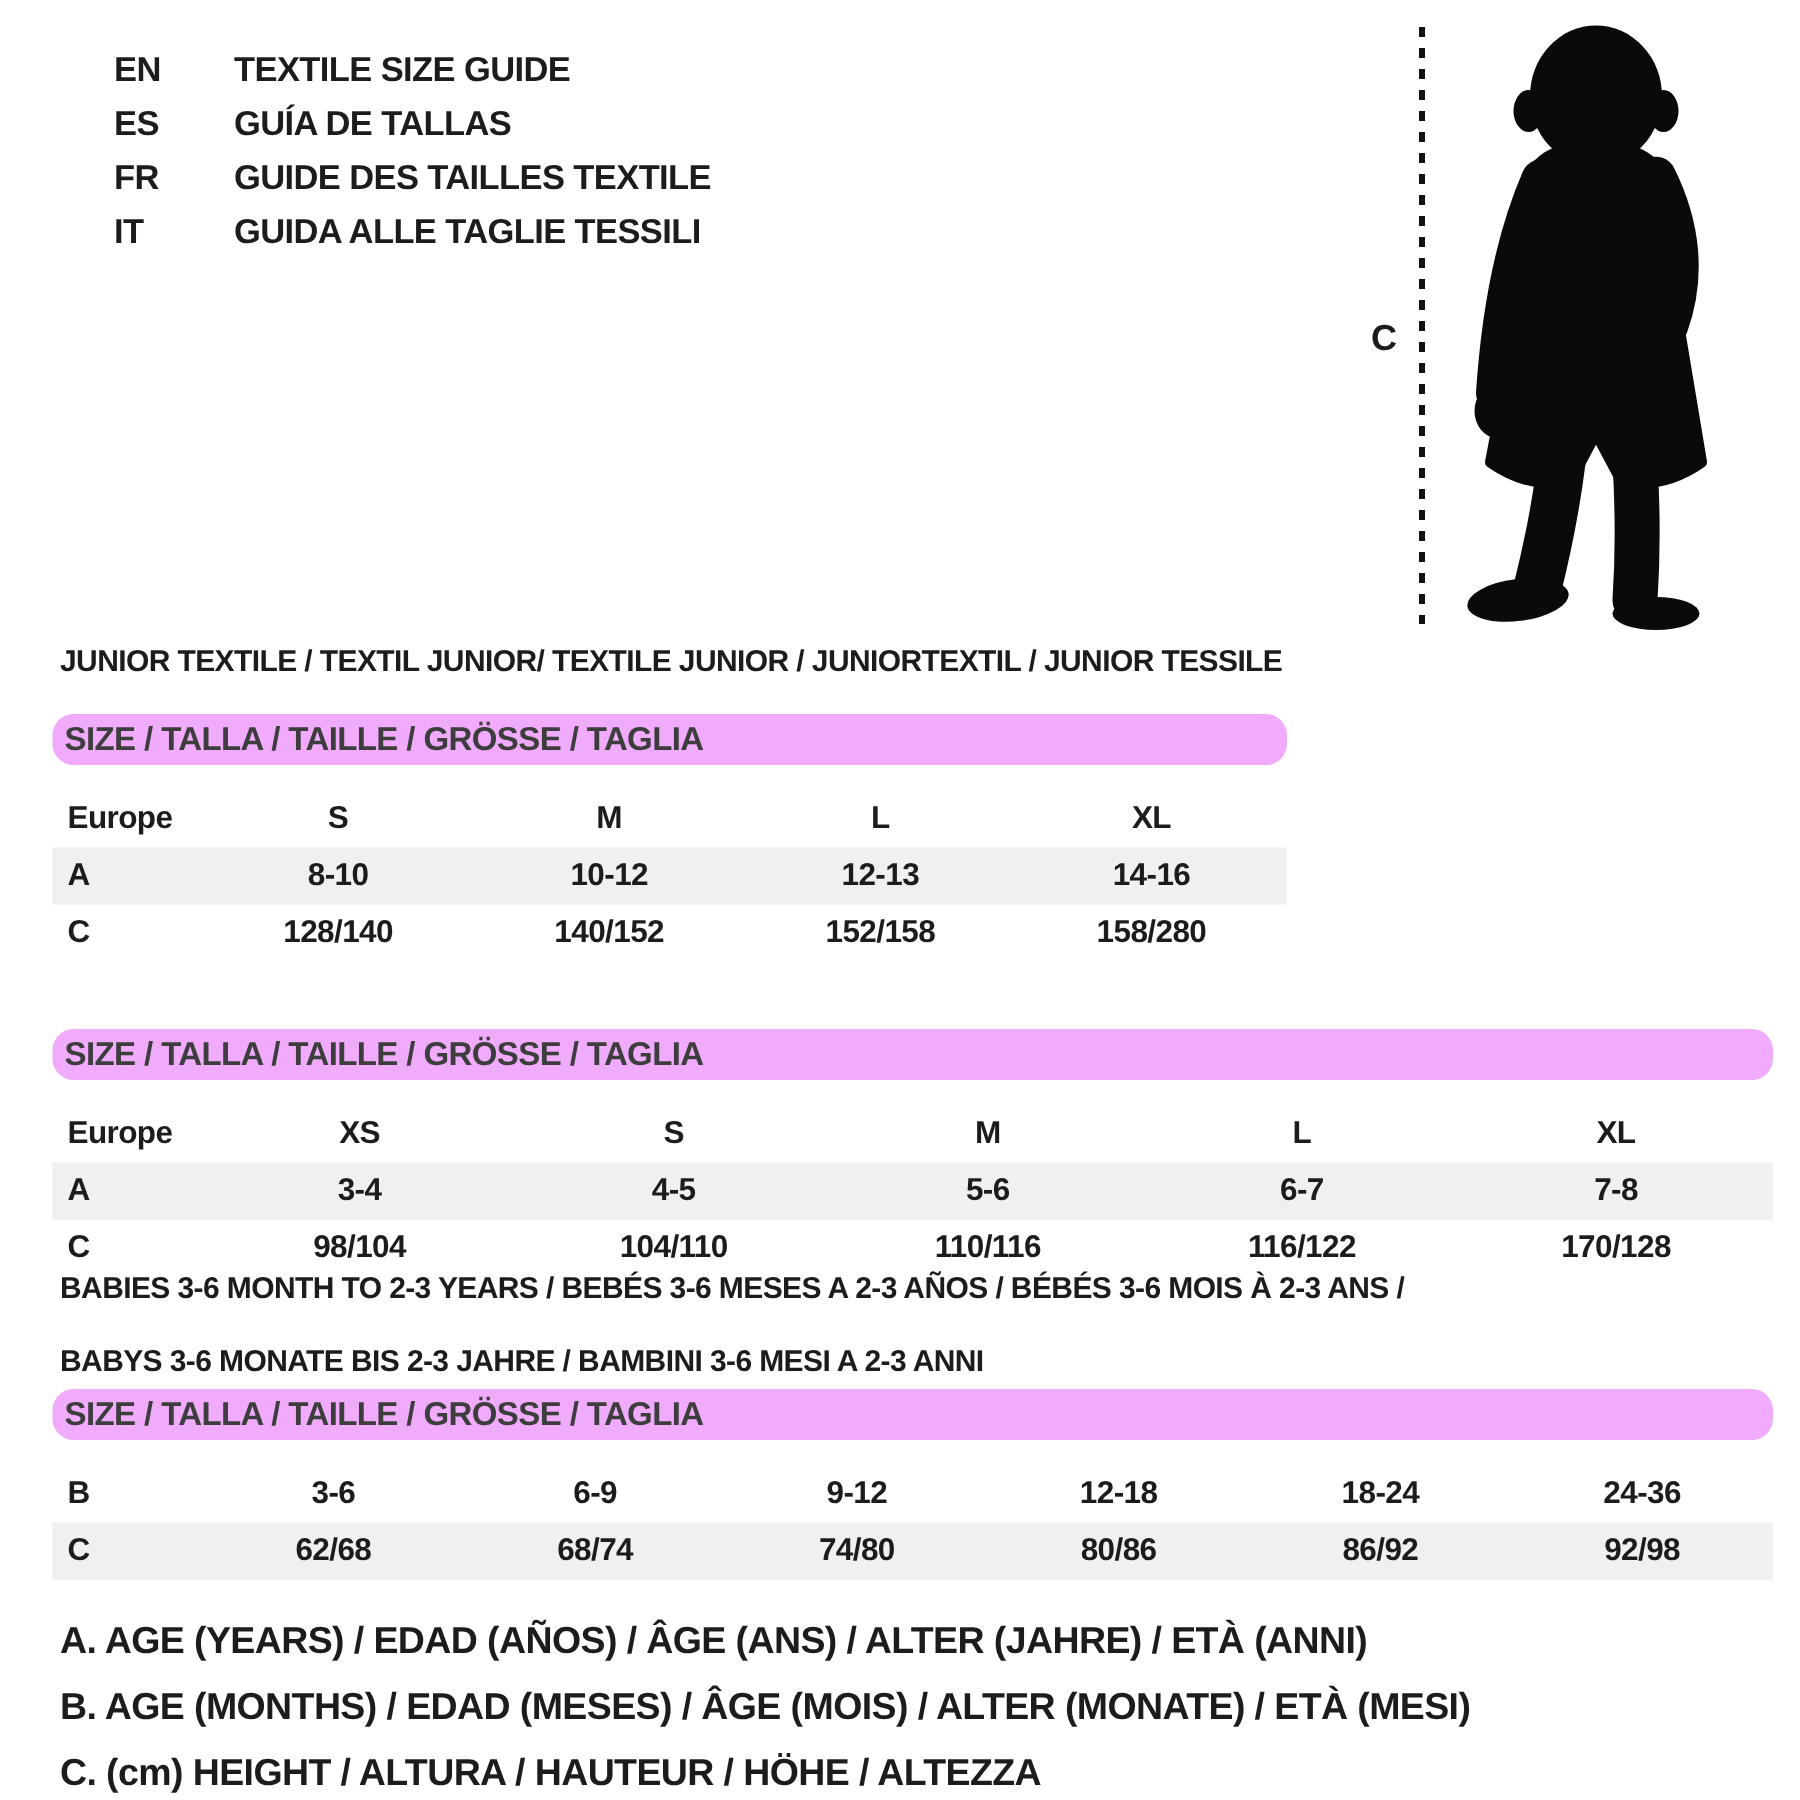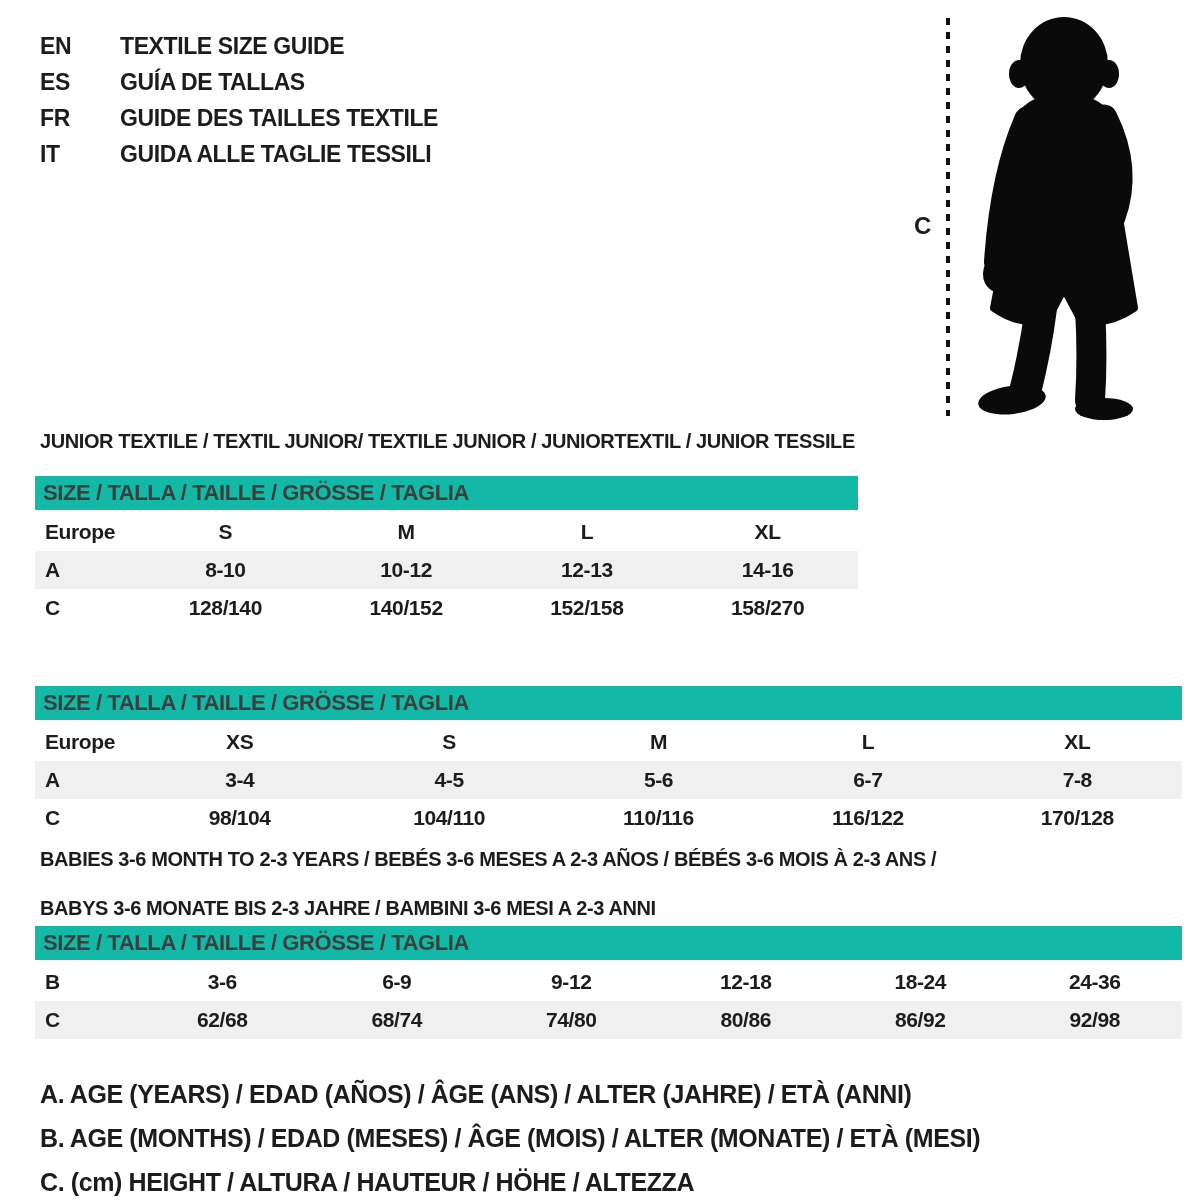--- a/index.html
+++ b/index.html
@@ -11,43 +11,43 @@
     background: #ffffff;
     font-family: "Liberation Sans", sans-serif;
     font-weight: 700;
     color: #1c1c1c;
     letter-spacing: -0.4px;
     overflow: hidden;
   }
 
   
   .lang-block { position: absolute; left: 40px; top: 28px; }
-  .lang-row { display: flex; height: 36px; align-items: center; font-size: 23px; }
+  .lang-row { display: flex; height: 36px; align-items: center; font-size: 23px; margin-left: 36px; }
   .lang-code { width: 80px; flex: 0 0 80px; }
   .lang-label { white-space: nowrap; }
 
   
   .figure { position: absolute; left: 900px; top: 8px; width: 290px; height: 414px; }
   .c-label { position: absolute; left: 14px; top: 204px; font-size: 24px; }
   .dash-line {
     position: absolute; left: 46px; top: 10px; width: 4px; height: 398px;
     background: repeating-linear-gradient(to bottom, #121212 0px, #121212 7px, transparent 7px, transparent 14px);
   }
   .baby-svg { position: absolute; left: 62px; top: 4px; }
 
   
   .sec-title { position: absolute; left: 40px; font-size: 20px; white-space: nowrap; }
   .sec-title .subscript { font-size: 13px; vertical-align: -4px; }
   .sec-title .line2 { display: block; margin-top: 26px; }
 
   .tbl { position: absolute; left: 35px; }
   .tbl-header {
-    height: 34px; background: #14b8a6; color: #3d3d3d;
+    height: 34px; background: #f0abfc; color: #3d3d3d;
     font-size: 22px; line-height: 34px; padding-left: 8px;
-    margin-bottom: 3px; white-space: nowrap;
+    margin-bottom: 17px; white-space: nowrap; border-radius: 14px;
   }
   .tbl-row { display: flex; height: 38px; align-items: center; font-size: 21px; }
   .tbl-row.shaded { background: #f0f0f0; }
   .cell { flex: 1 1 0; text-align: center; }
   .cell.rowlabel { flex: 0 0 100px; text-align: left; padding-left: 10px; }
 
   .tbl-junior { width: 823px; }
   .tbl-wide { width: 1147px; }
 
   
@@ -122,21 +122,21 @@
       <span class="cell">8-10</span>
       <span class="cell">10-12</span>
       <span class="cell">12-13</span>
       <span class="cell">14-16</span>
     </div>
     <div class="tbl-row">
       <span class="cell rowlabel">C</span>
       <span class="cell">128/140</span>
       <span class="cell">140/152</span>
       <span class="cell">152/158</span>
-      <span class="cell">158/270</span>
+      <span class="cell">158/280</span>
     </div>
   </div>
 
   <div class="tbl tbl-wide" style="top:686px">
     <div class="tbl-header">SIZE / TALLA / TAILLE / GRÖSSE / TAGLIA</div>
     <div class="tbl-row">
       <span class="cell rowlabel">Europe</span>
       <span class="cell">XS</span>
       <span class="cell">S</span>
       <span class="cell">M</span>

